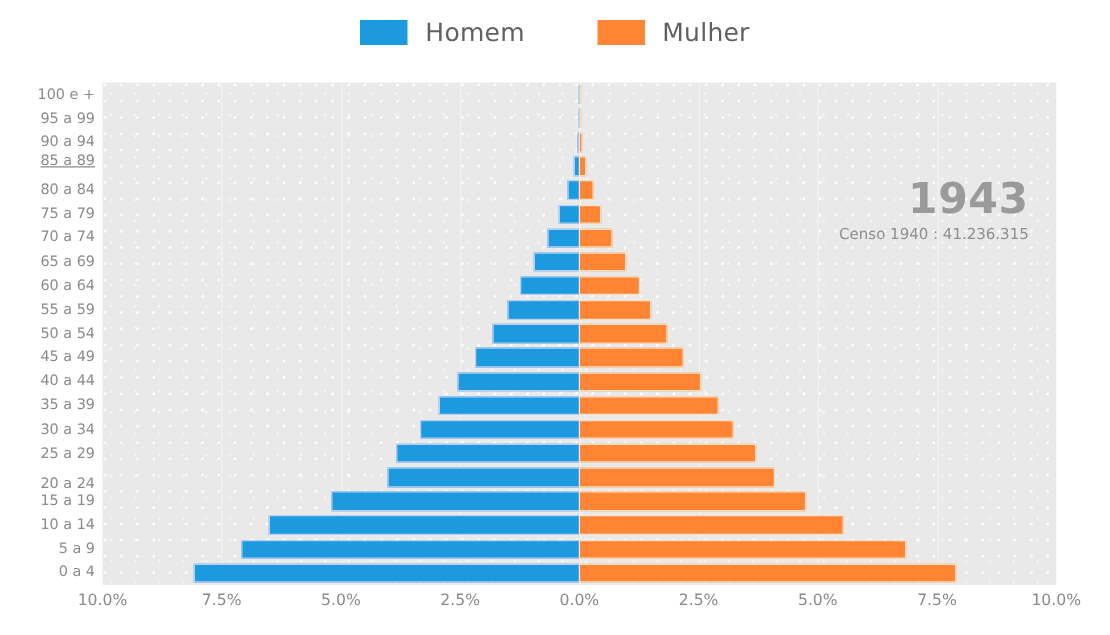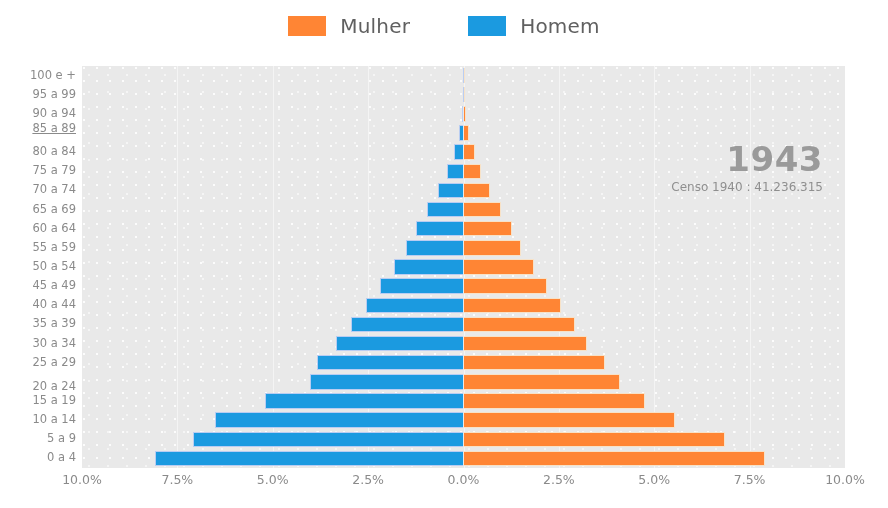--- a/index.html
+++ b/index.html
@@ -136,26 +136,26 @@
     line-height: 1;
   }
 </style>
 </head>
 <body>
 
 <div id="figure">
 
   <div id="legend">
     <div class="legend-entry">
+      <span class="legend-swatch" style="background: rgb(27, 154, 224);"></span>
+      <span class="legend-label">Homem</span>
+    </div>
+    <div class="legend-entry">
       <span class="legend-swatch" style="background: rgb(255, 133, 52);"></span>
       <span class="legend-label">Mulher</span>
-    </div>
-    <div class="legend-entry">
-      <span class="legend-swatch" style="background: rgb(27, 154, 224);"></span>
-      <span class="legend-label">Homem</span>
     </div>
   </div>
 
   <div id="yaxis">
       <div class="ytick" style="top: 3.57143px;">100 e +</div>
       <div class="ytick" style="top: 22.7143px;">95 a 99</div>
       <div class="ytick" style="top: 41.8571px;">90 a 94</div>
       <div class="ytick" style="top: 57px; text-decoration: underline;">85 a 89</div>
       <div class="ytick" style="top: 80.1429px;">80 a 84</div>
       <div class="ytick" style="top: 99.2857px;">75 a 79</div>

